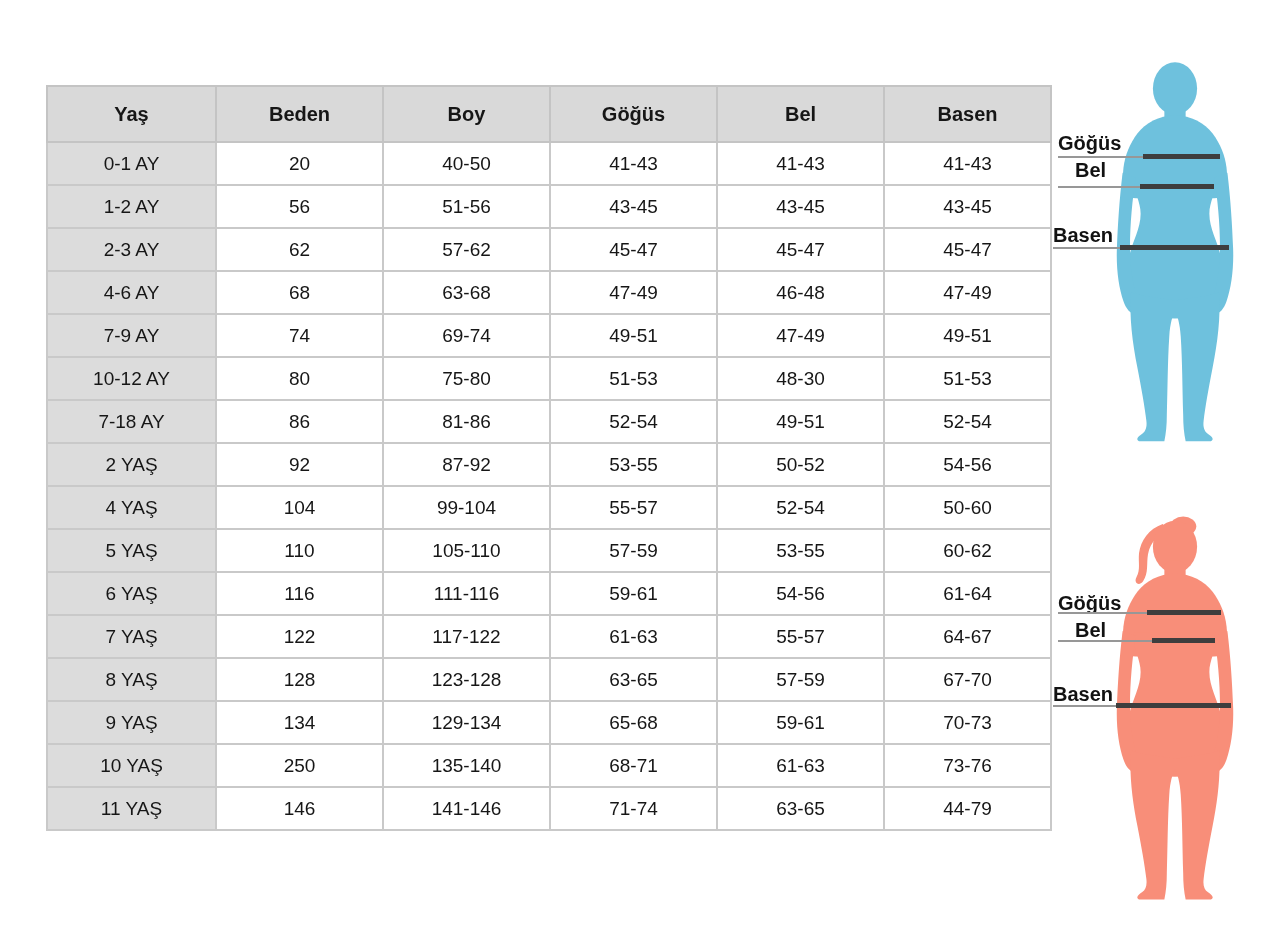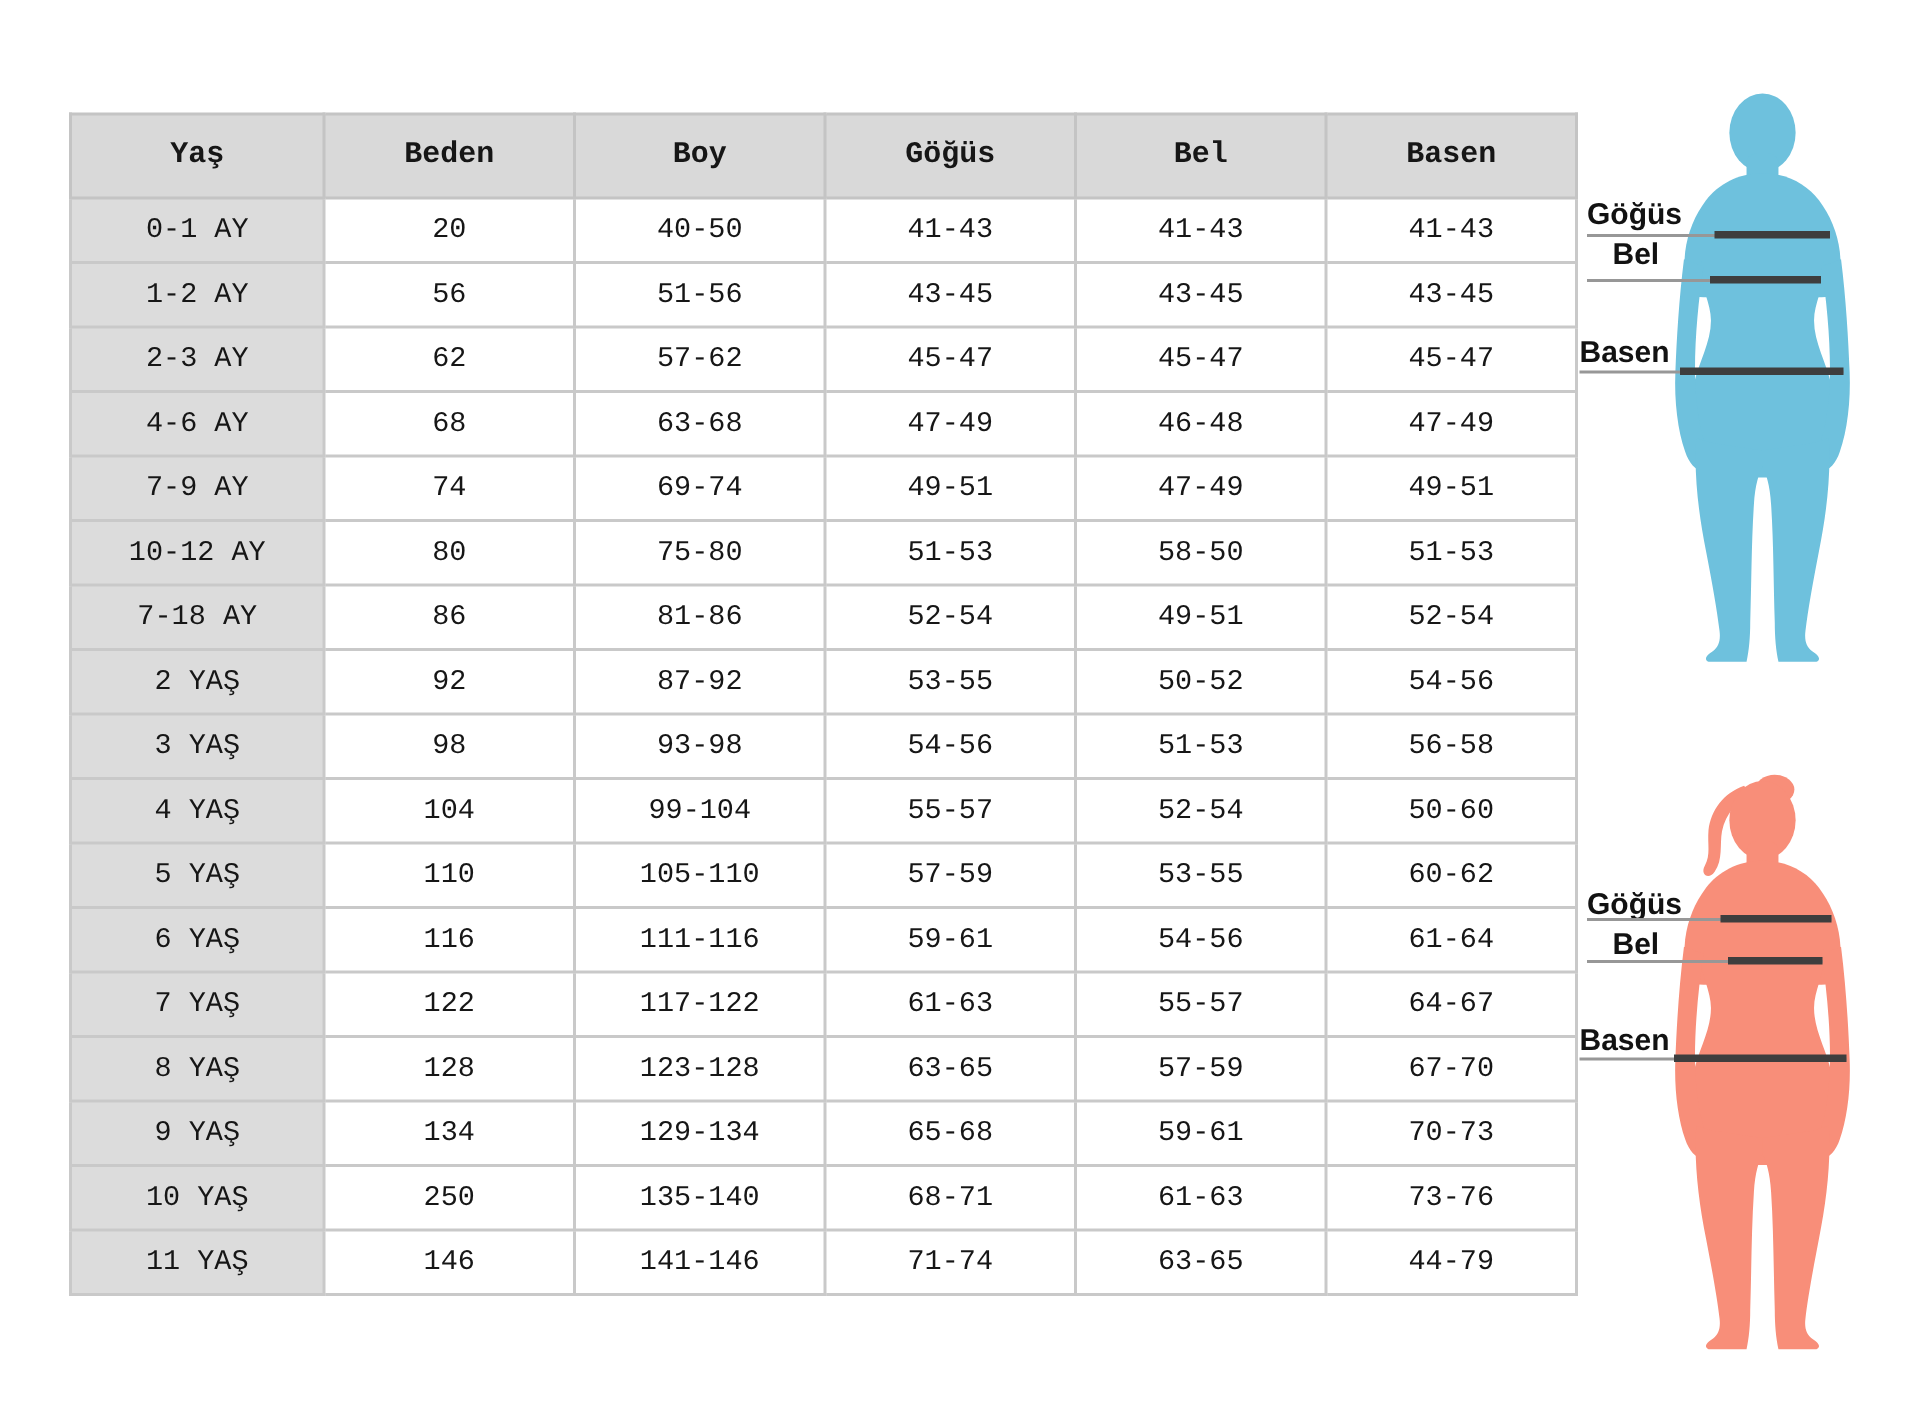--- a/index.html
+++ b/index.html
@@ -2,21 +2,21 @@
 <html style="--woman_fill: #6ec1dd; --girl_fill: #f88e79; --header_bg: #d9d9d9; --firstcol_bg: #dcdcdc; --line_dark: #3e3e3e; --line_light: #979797;"><head>
 <meta charset="utf-8">
 <style>
   html,body{margin:0;padding:0;}
   body{
     width:1280px;height:948px;position:relative;background:#ffffff;overflow:hidden;
     font-family:"Liberation Sans","DejaVu Sans",sans-serif;color:#161616;
   }
 
   
-  .size-table-wrap{position:absolute;left:46px;top:75px;width:1004px;font-family:Liberation Mono, monospace;}
+  .size-table-wrap{position:absolute;left:46px;top:85px;width:1004px;}
   table.size-table{
     border-collapse:collapse;width:100%;table-layout:fixed;
     border:2px solid #b3b3b3;
   }
   table.size-table th,table.size-table td{
     border:2px solid #c9c9c9;
     text-align:center;vertical-align:middle;
     font-size:19px;line-height:1;
     padding:0;height:41px;
     background:#ffffff;color:#161616;
@@ -110,46 +110,38 @@
           <td>69-74</td>
           <td>49-51</td>
           <td>47-49</td>
           <td>49-51</td>
         </tr>
         <tr>
           <th>10-12 AY</th>
           <td>80</td>
           <td>75-80</td>
           <td>51-53</td>
-          <td>58-50</td>
+          <td>48-30</td>
           <td>51-53</td>
         </tr>
         <tr>
           <th>7-18 AY</th>
           <td>86</td>
           <td>81-86</td>
           <td>52-54</td>
           <td>49-51</td>
           <td>52-54</td>
         </tr>
         <tr>
           <th>2 YAŞ</th>
           <td>92</td>
           <td>87-92</td>
           <td>53-55</td>
           <td>50-52</td>
           <td>54-56</td>
-        </tr>
-        <tr>
-          <th>3 YAŞ</th>
-          <td>98</td>
-          <td>93-98</td>
-          <td>54-56</td>
-          <td>51-53</td>
-          <td>56-58</td>
         </tr>
         <tr>
           <th>4 YAŞ</th>
           <td>104</td>
           <td>99-104</td>
           <td>55-57</td>
           <td>52-54</td>
           <td>50-60</td>
         </tr>
         <tr>

